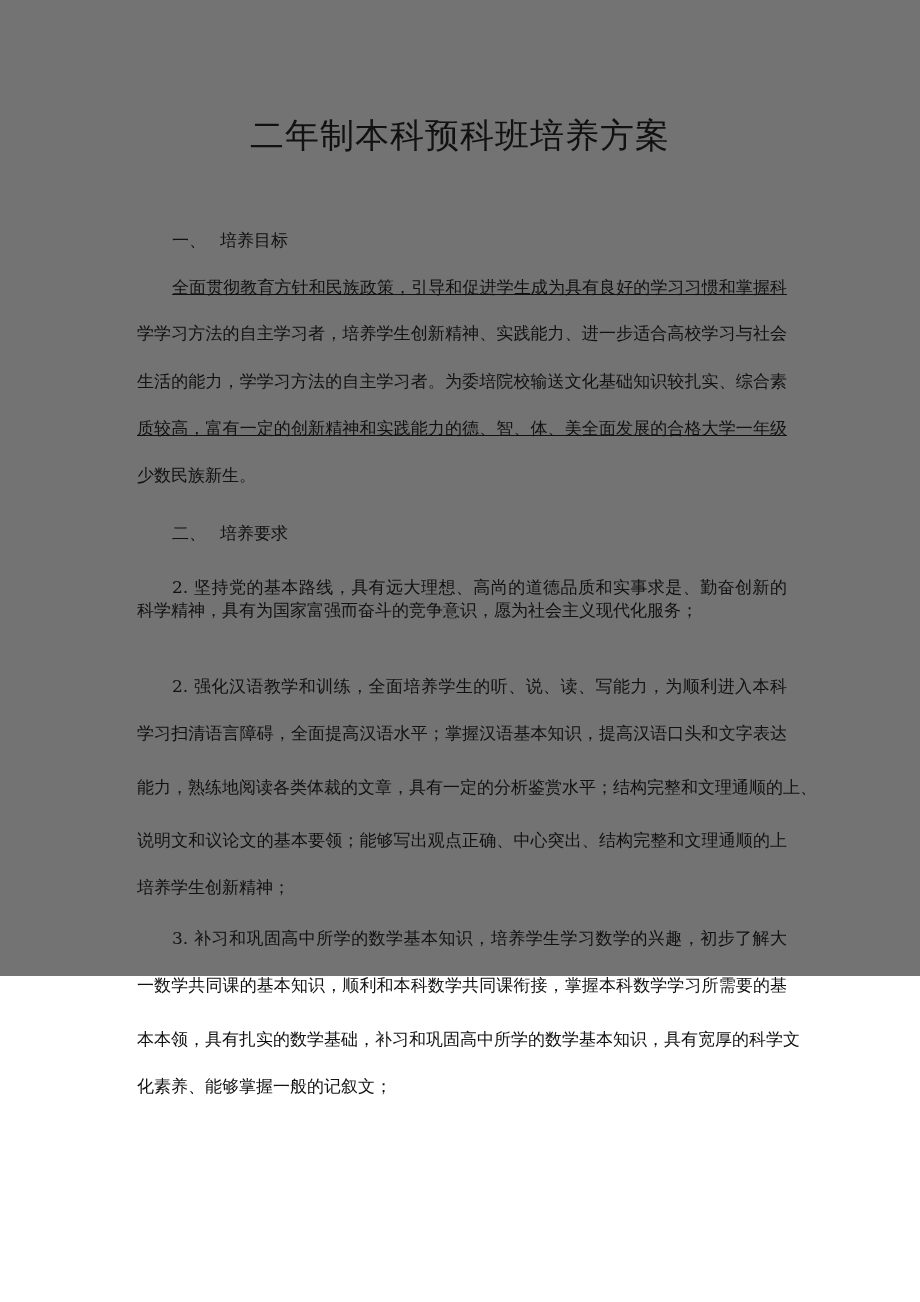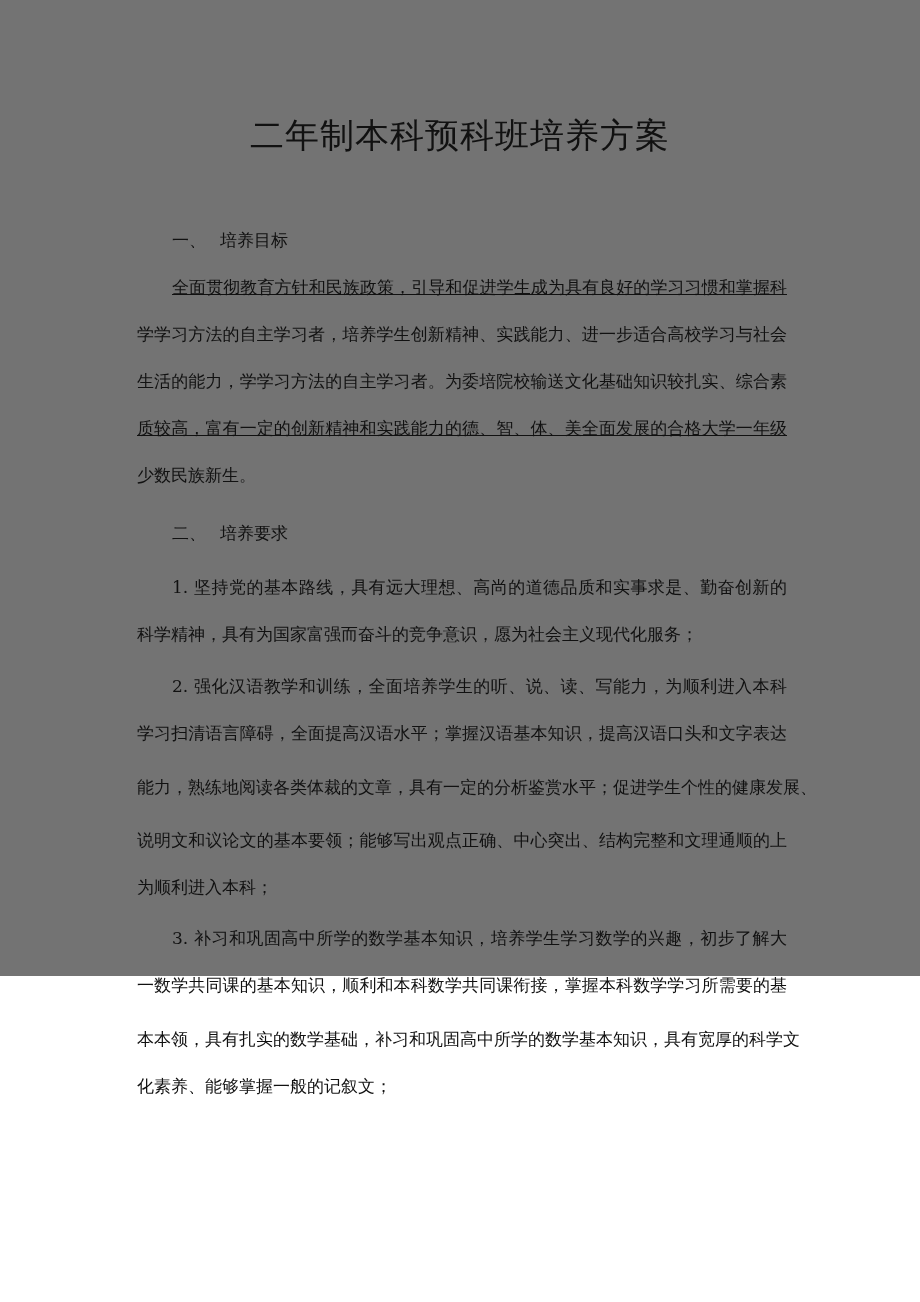--- a/index.html
+++ b/index.html
@@ -67,41 +67,41 @@
 <div class="page">
 
   <h1 class="title">二年制本科预科班培养方案</h1>
 
   <div class="heading" style="top:229px;">
     <span class="num">一、</span><span>培养目标</span>
   </div>
 
   <div>
     <div class="line indent" style="top:276px;text-decoration:underline;">全面贯彻教育方针和民族政策，引导和促进学生成为具有良好的学习习惯和掌握科</div>
-    <div class="line" style="top:323px;">学学习方法的自主学习者，培养学生创新精神、实践能力、进一步适合高校学习与社会</div>
+    <div class="line" style="top:323px;font-family:Liberation Serif, serif;">学学习方法的自主学习者，培养学生创新精神、实践能力、进一步适合高校学习与社会</div>
     <div class="line" style="top:370px;">生活的能力，学学习方法的自主学习者。为委培院校输送文化基础知识较扎实、综合素</div>
     <div class="line" style="top:417px;text-decoration:underline;">质较高，富有一定的创新精神和实践能力的德、智、体、美全面发展的合格大学一年级</div>
     <div class="line last" style="top:464px;">少数民族新生。</div>
   </div>
 
   <div class="heading" style="top:522px;">
     <span class="num">二、</span><span>培养要求</span>
   </div>
 
   <div>
-    <div class="line indent" style="top:576px;">1.  坚持党的基本路线，具有远大理想、高尚的道德品质和实事求是、勤奋创新的</div>
-    <div class="line last" style="top:623px;">科学精神，具有为国家富强而奋斗的竞争意识，愿为社会主义现代化服务；</div>
+    <div class="line indent" style="top:576px;">2.  坚持党的基本路线，具有远大理想、高尚的道德品质和实事求是、勤奋创新的</div>
+    <div class="line last" style="top:599px;">科学精神，具有为国家富强而奋斗的竞争意识，愿为社会主义现代化服务；</div>
   </div>
 
   <div>
     <div class="line indent" style="top:675px;">2.  强化汉语教学和训练，全面培养学生的听、说、读、写能力，为顺利进入本科</div>
     <div class="line" style="top:722px;">学习扫清语言障碍，全面提高汉语水平；掌握汉语基本知识，提高汉语口头和文字表达</div>
-    <div class="line" style="top:776px;">能力，熟练地阅读各类体裁的文章，具有一定的分析鉴赏水平；促进学生个性的健康发展、</div>
+    <div class="line" style="top:776px;">能力，熟练地阅读各类体裁的文章，具有一定的分析鉴赏水平；结构完整和文理通顺的上、</div>
     <div class="line" style="top:829px;">说明文和议论文的基本要领；能够写出观点正确、中心突出、结构完整和文理通顺的上</div>
-    <div class="line last" style="top:876px;">为顺利进入本科；</div>
+    <div class="line last" style="top:876px;">培养学生创新精神；</div>
   </div>
 
   <div>
     <div class="line indent" style="top:927px;">3.  补习和巩固高中所学的数学基本知识，培养学生学习数学的兴趣，初步了解大</div>
     <div class="line" style="top:974px;">一数学共同课的基本知识，顺利和本科数学共同课衔接，掌握本科数学学习所需要的基</div>
     <div class="line" style="top:1028px;">本本领，具有扎实的数学基础，补习和巩固高中所学的数学基本知识，具有宽厚的科学文</div>
     <div class="line last" style="top:1075px;">化素养、能够掌握一般的记叙文；</div>
   </div>
 
 </div>

